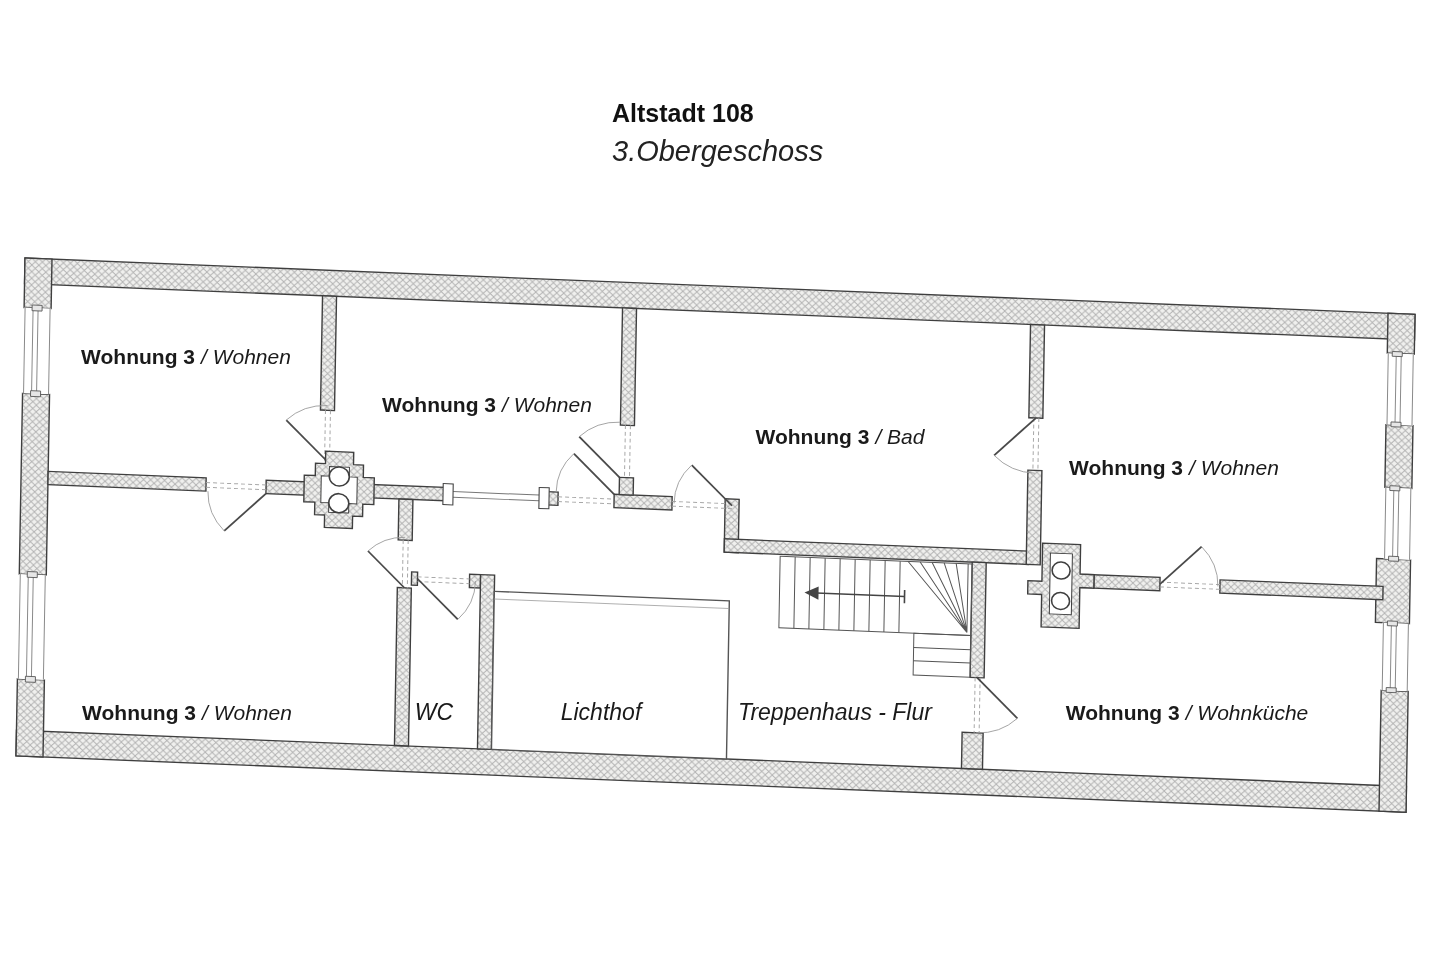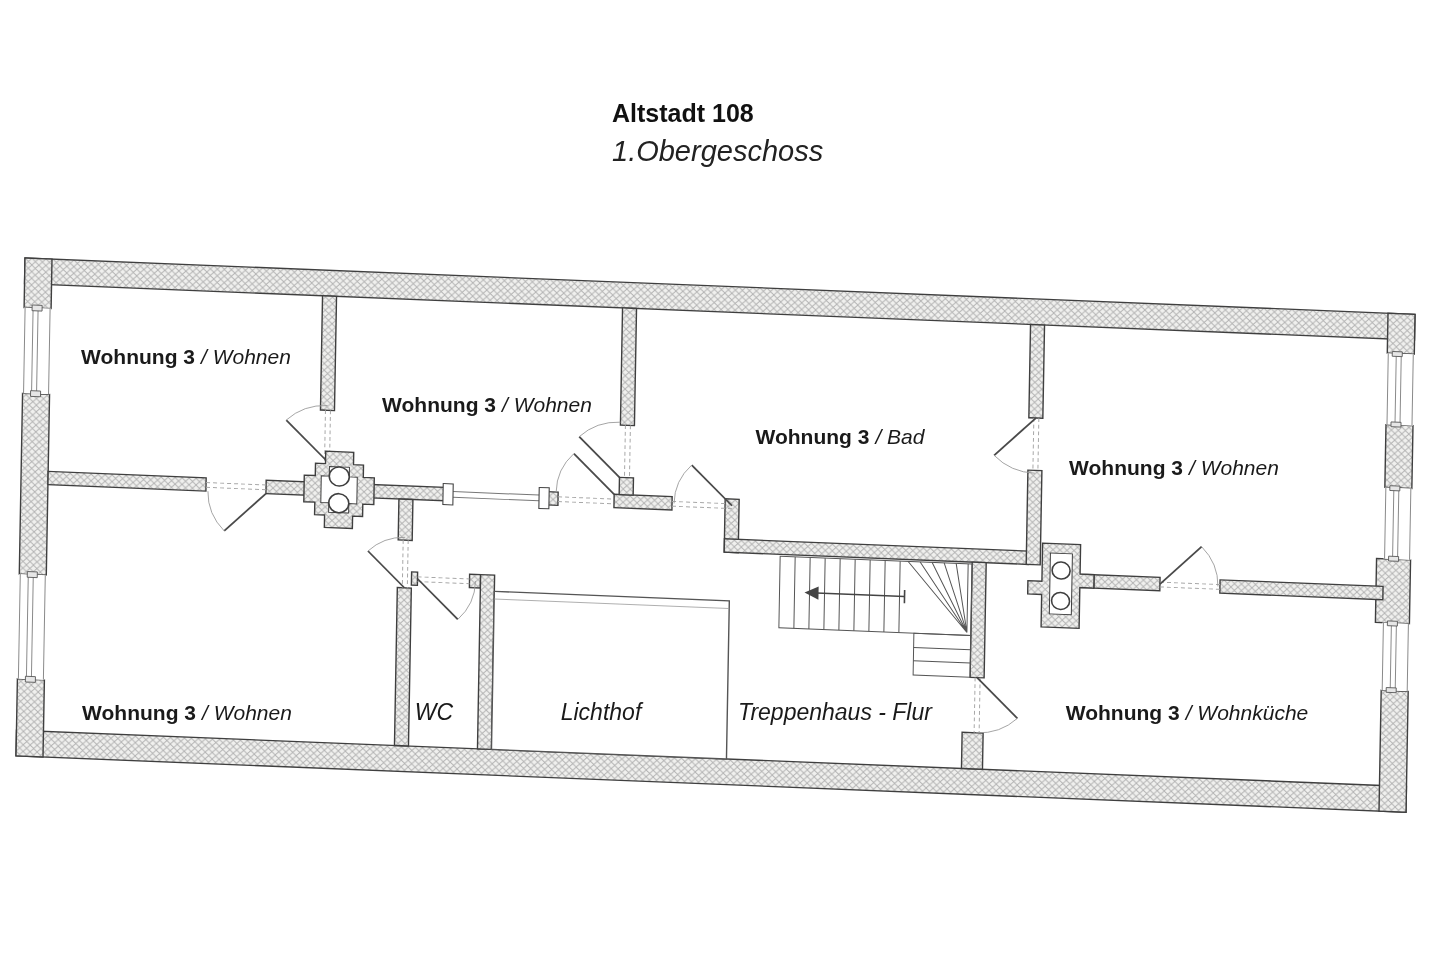--- a/index.html
+++ b/index.html
@@ -15,21 +15,21 @@
   .room-label .i{font-style:italic;}
   .room-label-small{font-size:23px;font-style:italic;}
 </style>
 </head>
 <body>
 
 <div class="page">
 
   <div class="title-block">
     <div class="title-line1">Altstadt 108</div>
-    <div class="title-line2">1.Obergeschoss</div>
+    <div class="title-line2">3.Obergeschoss</div>
   </div>
 
   <svg width="1440" height="962" viewBox="0 0 1440 962">
     <defs>
       <pattern id="hatch" width="7" height="7" patternUnits="userSpaceOnUse">
         <rect width="7" height="7" fill="#f0f0ee"></rect>
         <path d="M0,7 L7,0 M0,0 L7,7" stroke="#b3b3b3" stroke-width="0.9"></path>
       </pattern>
     </defs>
 

